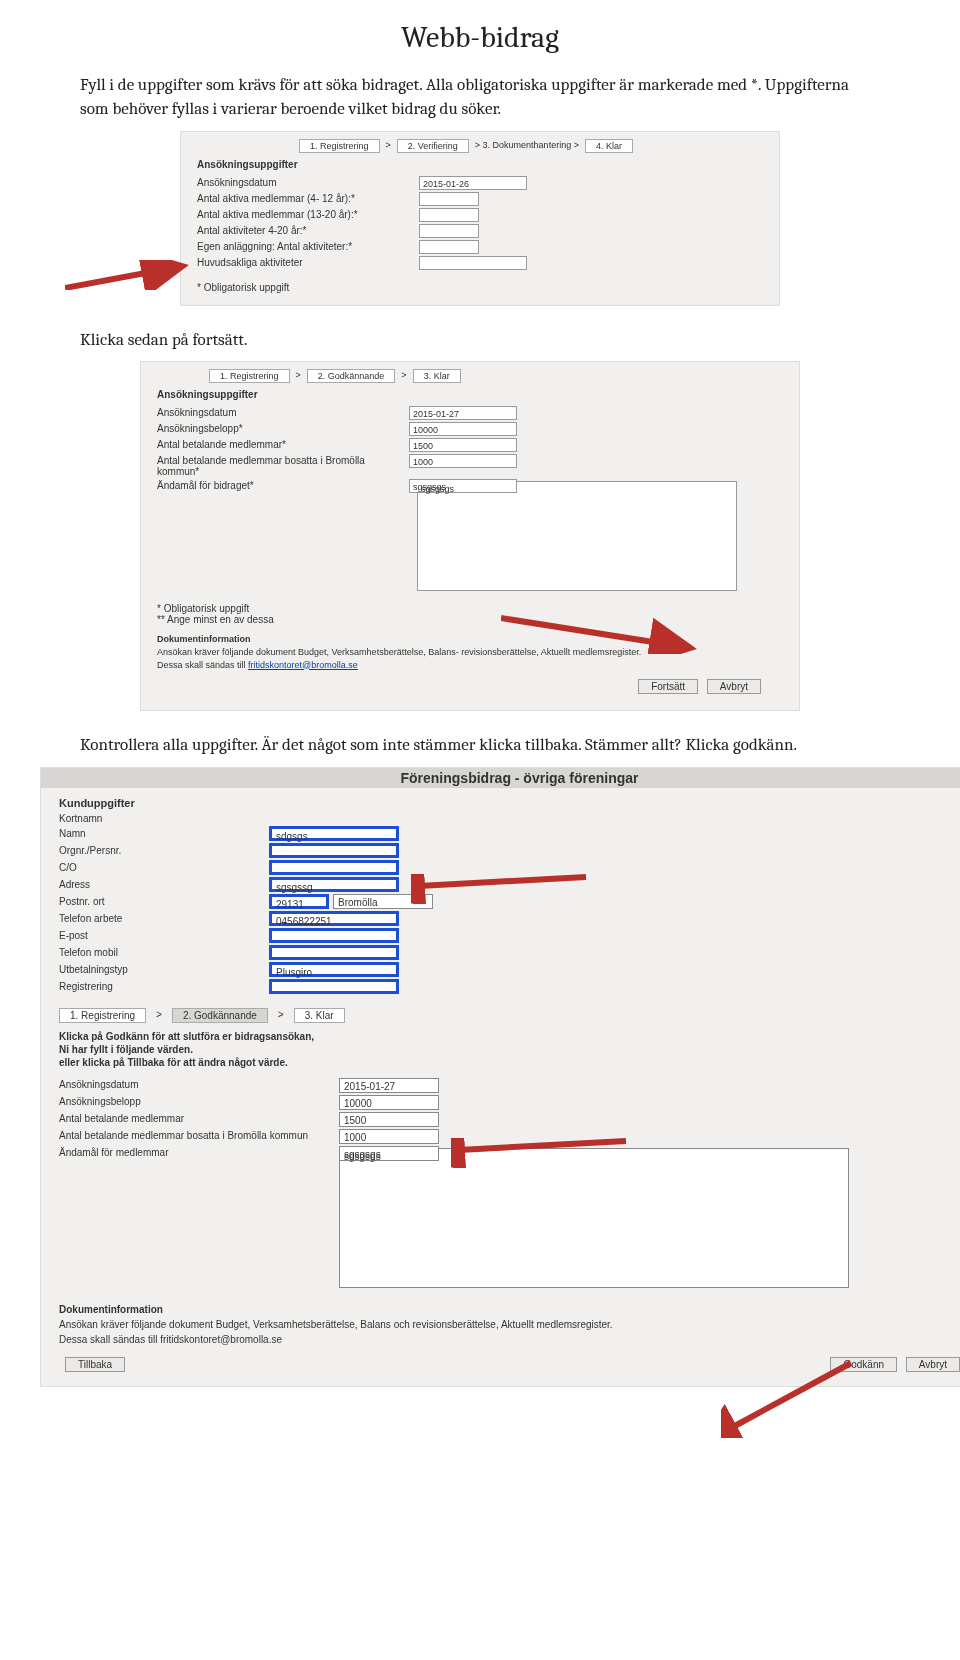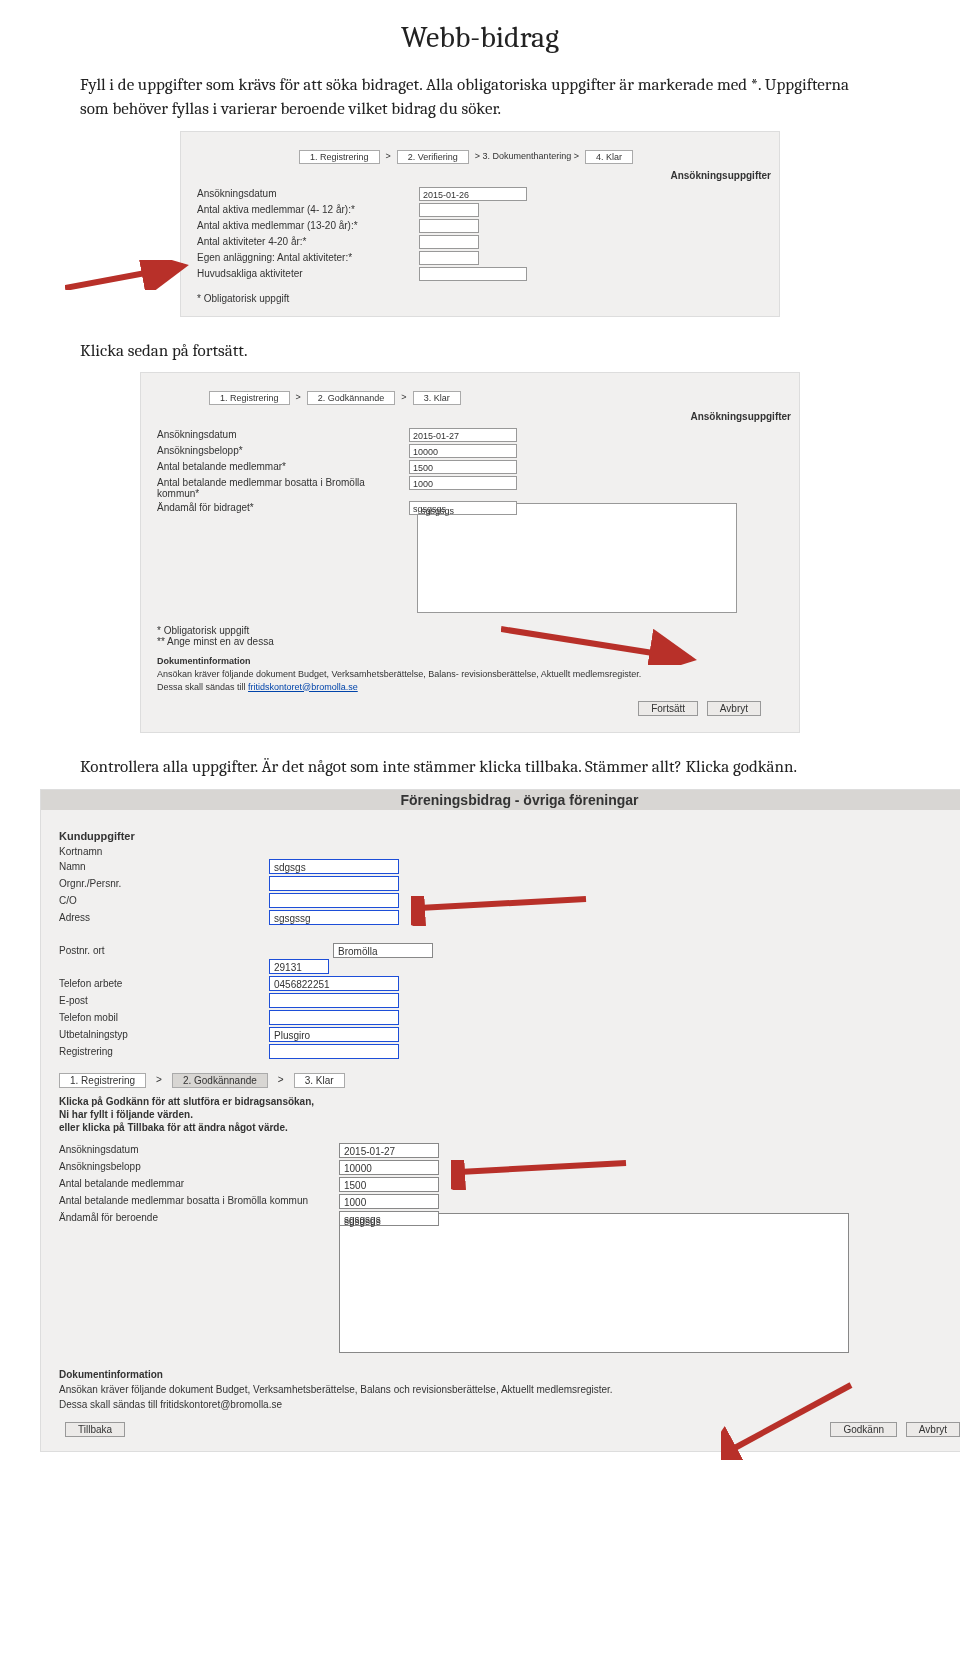--- a/index.html
+++ b/index.html
@@ -25,34 +25,33 @@
   .panel {
     background: #f1f0ef;
     border: 1px solid #ddd;
     margin: 10px 0 22px 0;
     padding: 0;
     font-family: Verdana, Arial, sans-serif;
     font-size: 10px;
     color: #333;
     position: relative;
   }
-  .panel .inner { padding: 12px 8px 8px 8px; }
+  .panel .inner { padding: 1px 8px 8px 8px; }
   .steps { display: flex; gap: 0; margin: 6px 0 6px 110px; }
   .step {
     background: #fff;
     border: 1px solid #aaa;
     padding: 1px 10px;
     font-size: 9px;
   }
   .step.sep { border: none; background: transparent; padding: 1px 6px; }
   .section-hd {
     font-weight: bold;
     font-size: 10px;
     margin: 4px 0 6px 8px;
-    text-align: right;
   }
   .form-row {
     display: flex;
     align-items: flex-start;
     margin: 2px 0;
   }
   .form-row .lbl {
     width: 230px;
     padding-left: 8px;
     padding-top: 1px;
@@ -101,30 +100,30 @@
     padding: 2px 0;
   }
   .panel3 .section-hd2 {
     font-weight: bold;
     font-size: 11px;
     margin: 8px 0 4px 10px;
   }
   .p3row { display: flex; align-items: center; margin: 2px 0 2px 10px; }
   .p3row .lbl { width: 210px; font-size: 10px; }
   .p3row .fld {
-    background: #fff; border: 1px solid #1d4ed8;
+    background: #fff; border: 3px solid #1d4ed8;
     height: 15px; width: 130px; padding: 0 4px;
     font-size: 10px; line-height: 15px;
   }
   .p3row .fld2 {
     background: #fff; border: 1px solid #888;
     height: 15px; width: 100px; padding: 0 4px;
     font-size: 10px; line-height: 15px; margin-left: 4px;
   }
-  .p3row .fld.short { width: 60px; margin-top: 32px; }
+  .p3row .fld.short { width: 60px; }
   .p3steps { margin: 14px 0 8px 10px; display: flex; }
   .p3steps .step { padding: 1px 10px; font-size: 10px; }
   .p3steps .step.active { background: #d8d6d3; }
   .boldline { font-weight: bold; font-size: 10px; margin: 2px 0 2px 10px; }
   .p3form { margin-top: 10px; }
   .p3form .row2 { display: flex; margin: 2px 0 2px 10px; }
   .p3form .lbl { width: 280px; font-size: 10px; padding-top: 1px;}
   .p3form .fld {
     background: #fff; border: 1px solid #888;
     height: 15px; width: 80px; padding: 0 4px;
@@ -332,21 +331,21 @@
           </div>
         <div class="row2">
             <span class="lbl">Antal betalande medlemmar</span>
             <span class="fld" style="width:100px">1500</span>
           </div>
         <div class="row2">
             <span class="lbl">Antal betalande medlemmar bosatta i Bromölla kommun</span>
             <span class="fld" style="width:100px">1000</span>
           </div>
         <div class="row2">
-            <span class="lbl">Ändamål för beroende</span>
+            <span class="lbl">Ändamål för medlemmar</span>
             <span class="fld" style="width:100px">sgsgsgs</span>
           </div>
         <div class="p3ta">sgsgsgs</div>
       </div>
 
       <div class="p3doc">
         <div style="font-weight:bold">Dokumentinformation</div>
         <div>Ansökan kräver följande dokument Budget, Verksamhetsberättelse, Balans och revisionsberättelse, Aktuellt medlemsregister.</div>
         <div><span>Dessa skall sändas till </span><span class="link">fritidskontoret@bromolla.se</span></div>
       </div>

